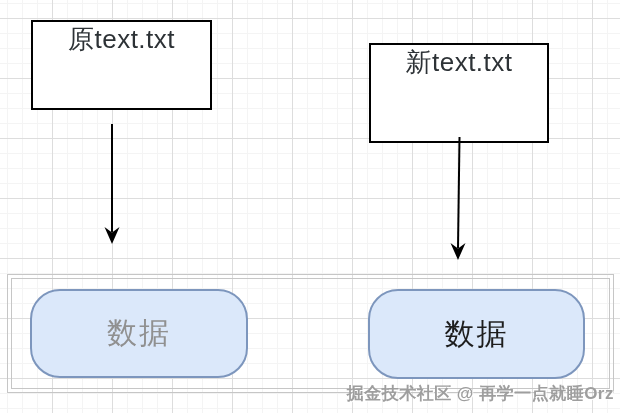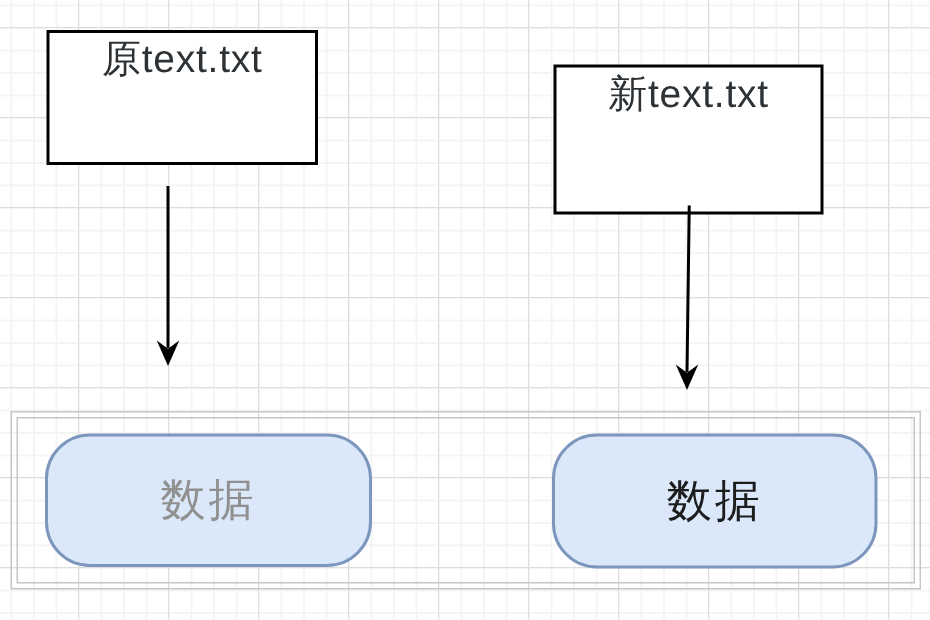--- a/index.html
+++ b/index.html
@@ -123,14 +123,15 @@
   </div>
 
   <div class="data-node old">
     <span>数据</span>
   </div>
 
   <div class="data-node new">
     <span>数据</span>
   </div>
 
+  <div class="watermark">掘金技术社区 @ 再学一点就睡Orz</div>
 
 </div>
 
 </body></html>

